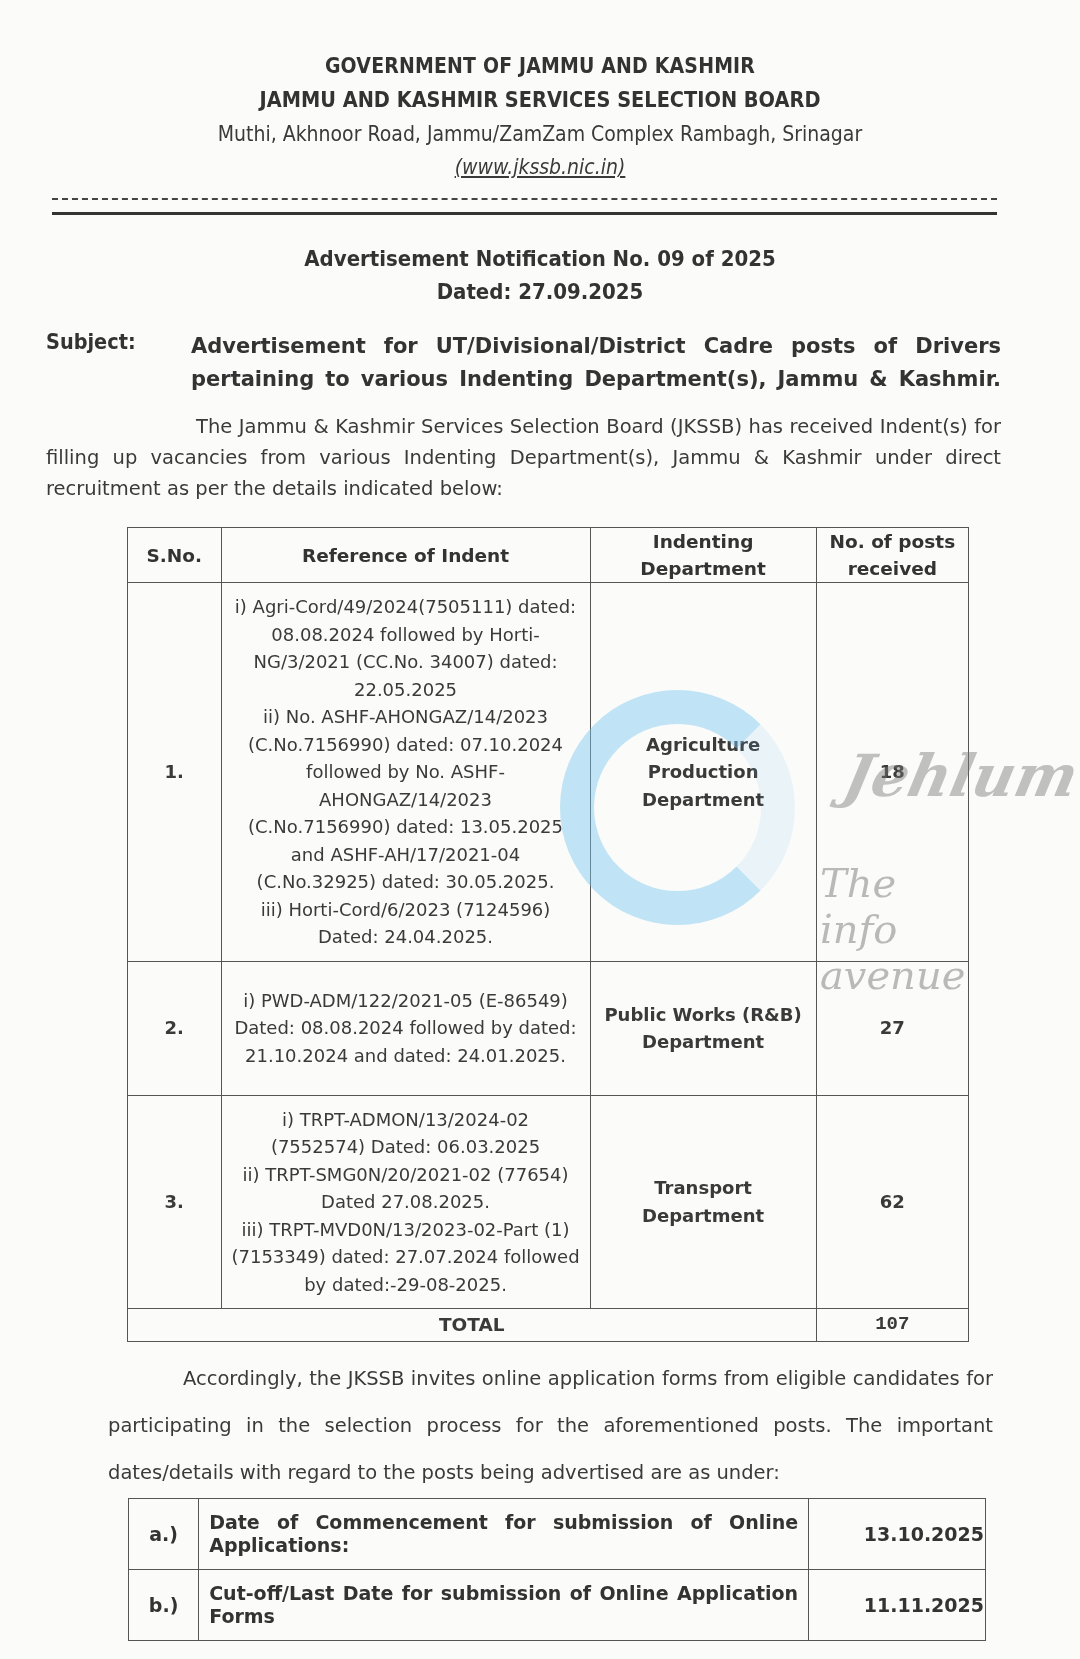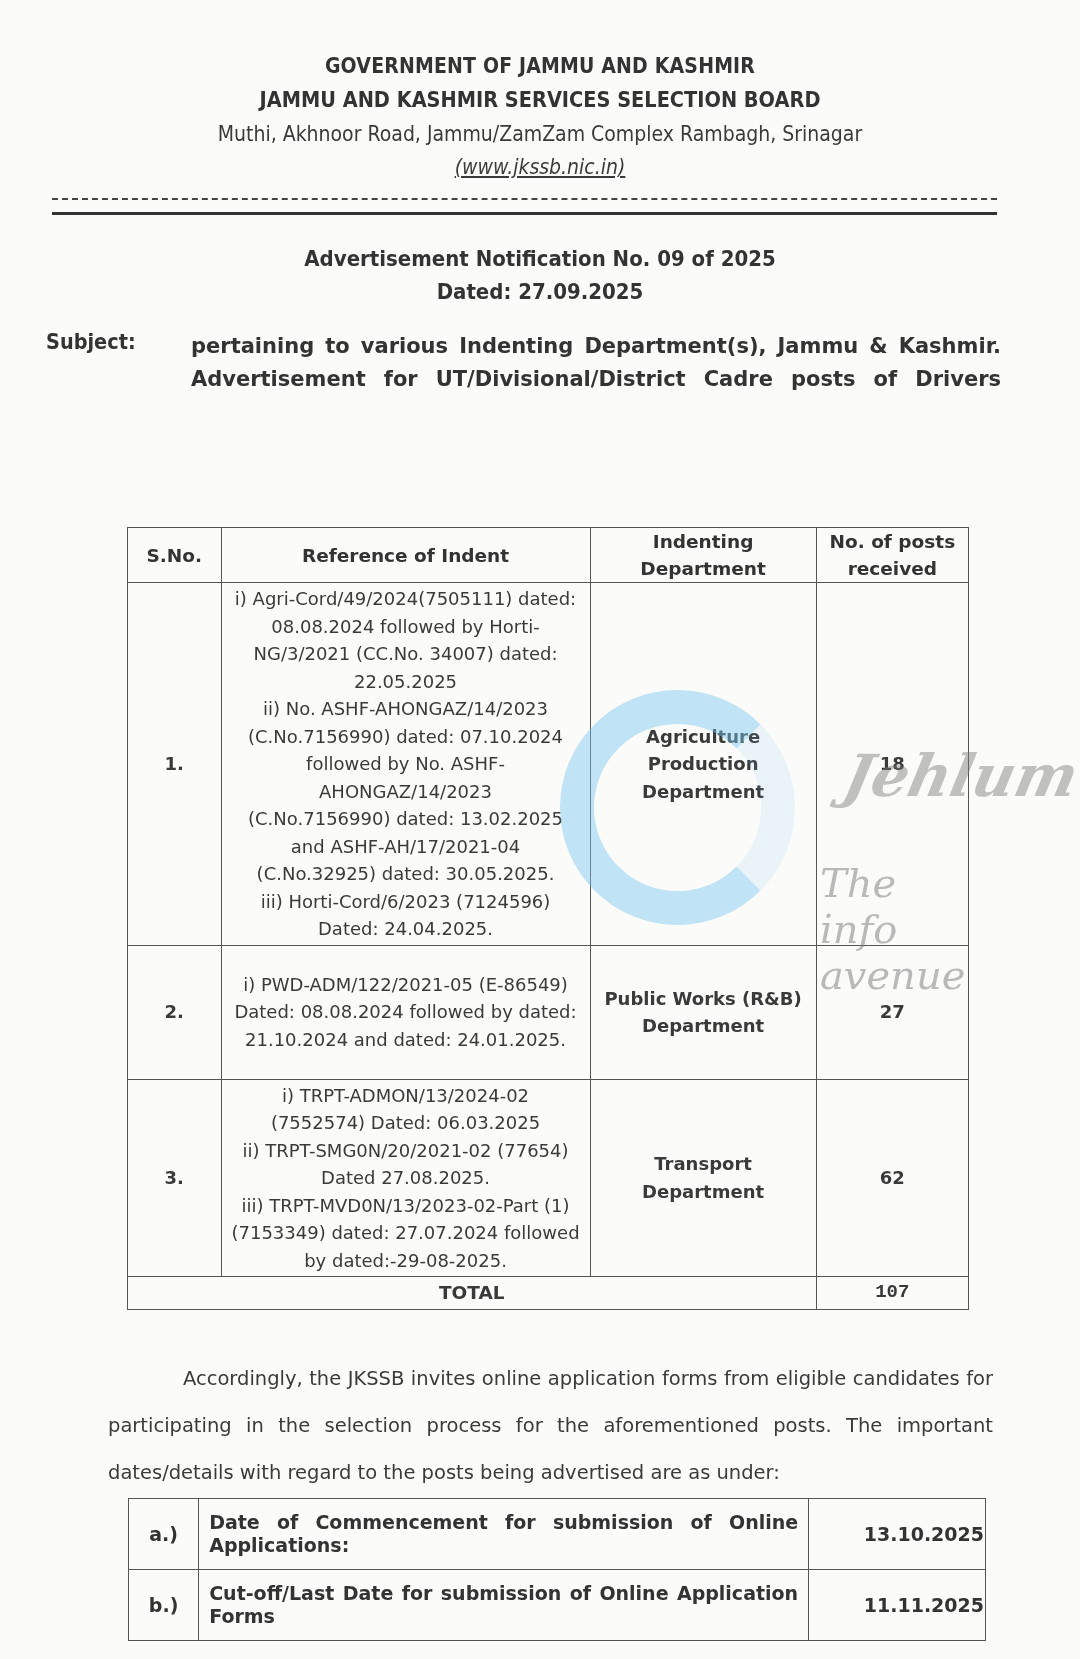--- a/index.html
+++ b/index.html
@@ -29,21 +29,21 @@
   .para1 { top: 411px; text-indent: 150px; }
   .para2 { top: 1355px; left: 108px; width: 885px; line-height: 47px; text-indent: 75px; }
   .last-line { text-align-last: left; }
 
   table { border-collapse: collapse; position: absolute; }
   .ind-table { left: 127px; top: 527px; width: 842px; }
   .ind-table td, .ind-table th { border: 1.6px solid #555; vertical-align: middle; text-align: center; }
   .ind-table th { font-weight: bold; font-size: 18.5px; line-height: 27px; color: #333; height: 54px; padding: 0 4px; }
   .ind-table td { font-size: 18px; line-height: 27.5px; color: #3a3a3a; }
   .c-sno { width: 87px; font-weight: bold; }
-  .c-ref { width: 368px; padding: 2px 6px; }
+  .c-ref { width: 368px; padding: 10px 6px; }
   .c-dept { width: 225px; font-weight: bold; }
   .c-posts { width: 148px; font-weight: bold; }
   .total-label { font-weight: bold; }
 
   .dates-table { left: 128px; top: 1498px; width: 858px; }
   .dates-table td { border: 1.6px solid #555; vertical-align: middle; font-size: 19px; color: #333; }
   .d-key { width: 68px; text-align: center; font-weight: bold; height: 68px; }
   .d-desc { width: 598px; font-weight: bold; padding: 4px 10px; line-height: 23px; text-align: justify; }
   .d-val { width: 175px; text-align: right; font-weight: bold; font-size: 21px; }
 
@@ -63,24 +63,25 @@
   <div class="hdr hdr4"><span>(www.jkssb.nic.in)</span></div>
 
   <div class="sep-dash"></div>
   <div class="sep-solid"></div>
 
   <div class="notif notif1">Advertisement Notification No. 09 of 2025</div>
   <div class="notif notif2">Dated:  27.09.2025</div>
 
   <div class="subj-label">Subject:</div>
   <div class="subj-text">
+    <div>Advertisement for UT/Divisional/District Cadre posts of Drivers</div>
     <div>pertaining to various Indenting Department(s), Jammu &amp; Kashmir.</div>
-    <div>Advertisement for UT/Divisional/District Cadre posts of Drivers</div>
   </div>
 
+  <div class="para para1 last-line">The Jammu &amp; Kashmir Services Selection Board (JKSSB) has received Indent(s) for filling up vacancies from various Indenting Department(s), Jammu &amp; Kashmir under direct recruitment as per the details indicated below:</div>
 
   <table class="ind-table">
     <thead>
       <tr>
         <th class="c-sno">S.No.</th>
         <th class="c-ref">Reference of Indent</th>
         <th class="c-dept">Indenting Department</th>
         <th class="c-posts">No. of posts received</th>
       </tr>
     </thead>
@@ -89,21 +90,21 @@
           <td class="c-sno">1.</td>
           <td class="c-ref">
             <div>i) Agri-Cord/49/2024(7505111) dated:</div>
             <div>08.08.2024 followed by Horti-</div>
             <div>NG/3/2021 (CC.No. 34007) dated:</div>
             <div>22.05.2025</div>
             <div>ii) No. ASHF-AHONGAZ/14/2023</div>
             <div>(C.No.7156990) dated: 07.10.2024</div>
             <div>followed by No. ASHF-</div>
             <div>AHONGAZ/14/2023</div>
-            <div>(C.No.7156990) dated: 13.02.2025</div>
+            <div>(C.No.7156990) dated: 13.05.2025</div>
             <div>and ASHF-AH/17/2021-04</div>
             <div>(C.No.32925) dated: 30.05.2025.</div>
             <div>iii) Horti-Cord/6/2023 (7124596)</div>
             <div>Dated: 24.04.2025.</div>
           </td>
           <td class="c-dept">
             <div>Agriculture</div>
             <div>Production</div>
             <div>Department</div>
           </td>

